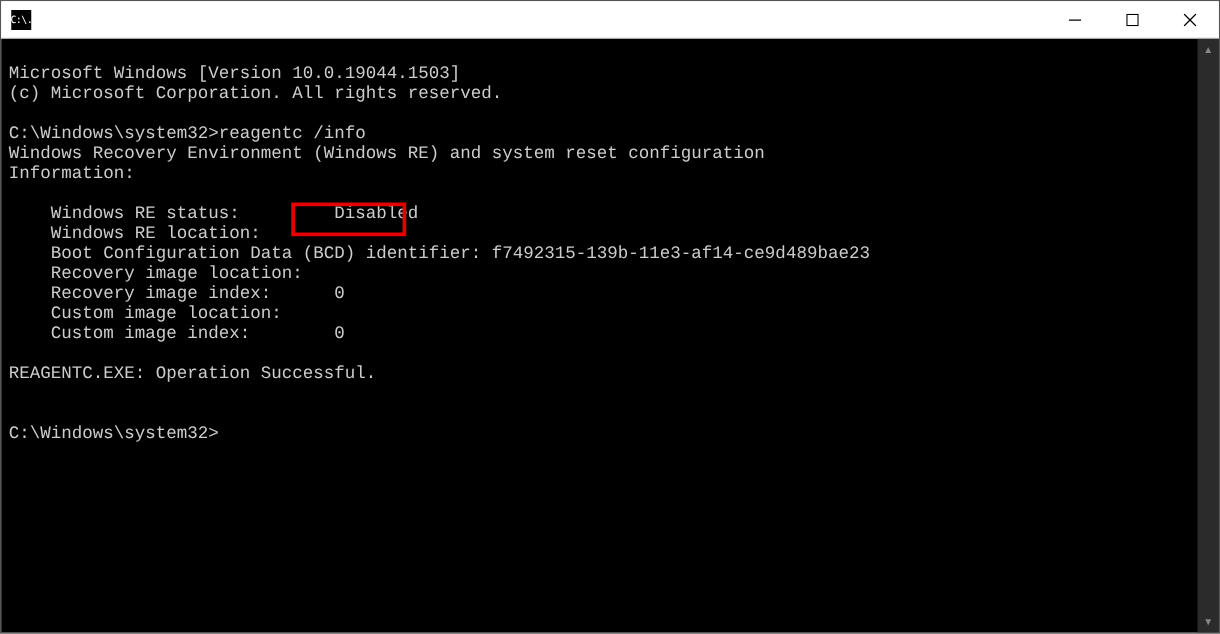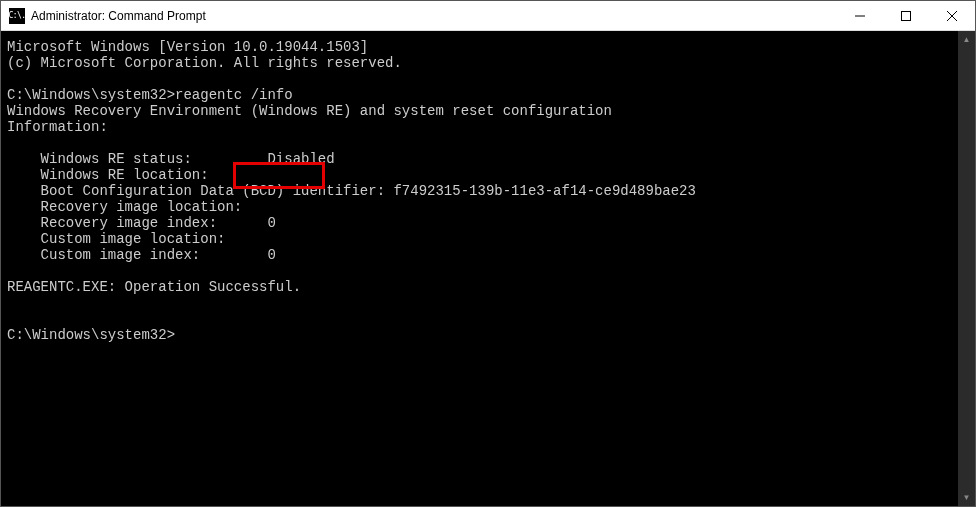--- a/index.html
+++ b/index.html
@@ -54,21 +54,21 @@
     }
     .title-btn svg { width: 10px; height: 10px; }
     .content {
       flex: 1;
       background: #000;
       display: flex;
       overflow: hidden;
     }
     .terminal {
       flex: 1;
-      padding: 8px 6px;
+      padding: 20px 6px;
       font-family: Consolas, "Courier New", monospace;
       font-size: 14px;
       line-height: 16px;
       color: #ccc;
       white-space: pre;
       position: relative;
     }
     .scrollbar {
       width: 17px;
       background: #2b2b2b;
@@ -92,21 +92,20 @@
       pointer-events: none;
     }
   </style>
 </head>
 <body>
 
 <div class="window">
 
   <div class="titlebar">
     <div class="title-icon">C:\.</div>
-    <div class="title-text">Administrator: Command Prompt</div>
     <div class="title-spacer"></div>
     <div class="title-btn">
       <svg viewBox="0 0 10 10">
           <line x1="0" y1="5" x2="10" y2="5" stroke="black" stroke-width="1"></line>
         </svg>
     </div>
     <div class="title-btn">
       <svg viewBox="0 0 10 10">
           <rect x="0.5" y="0.5" width="9" height="9" fill="none" stroke="black" stroke-width="1"></rect>
         </svg>

